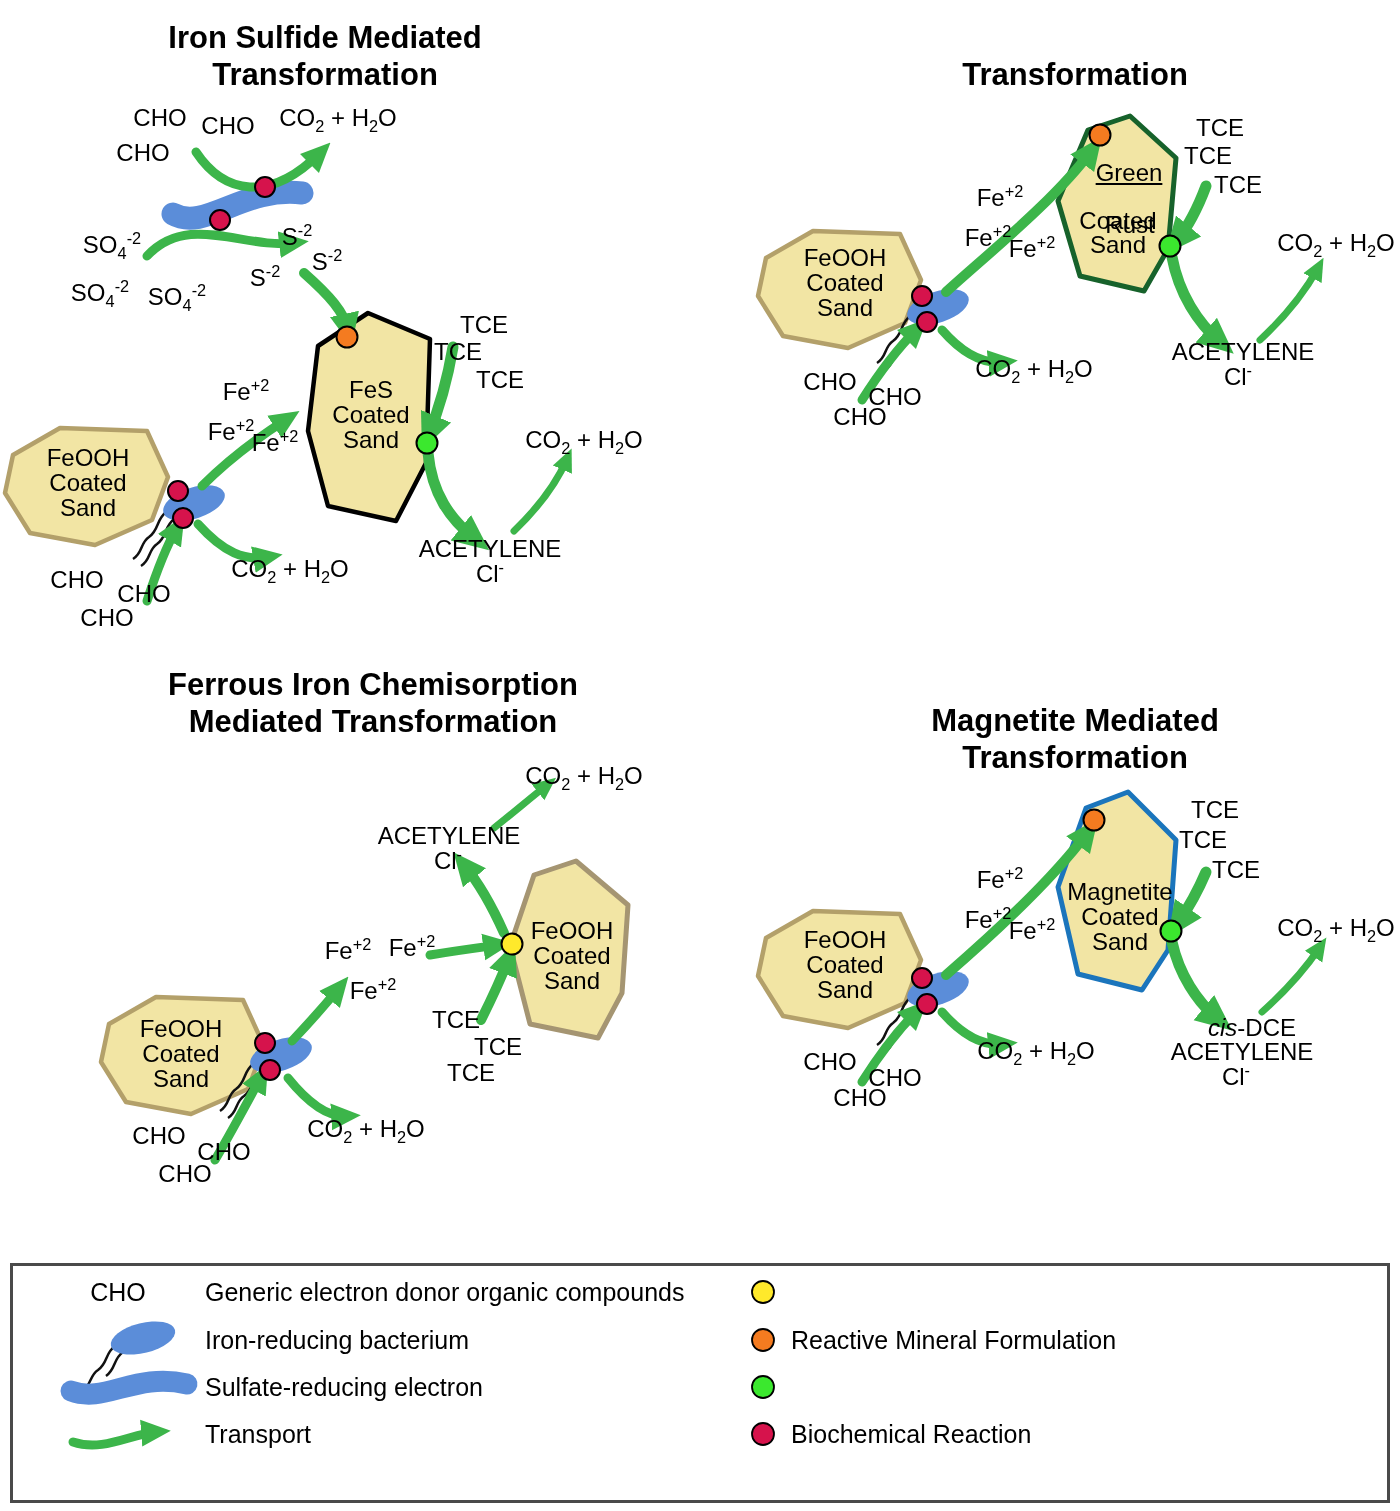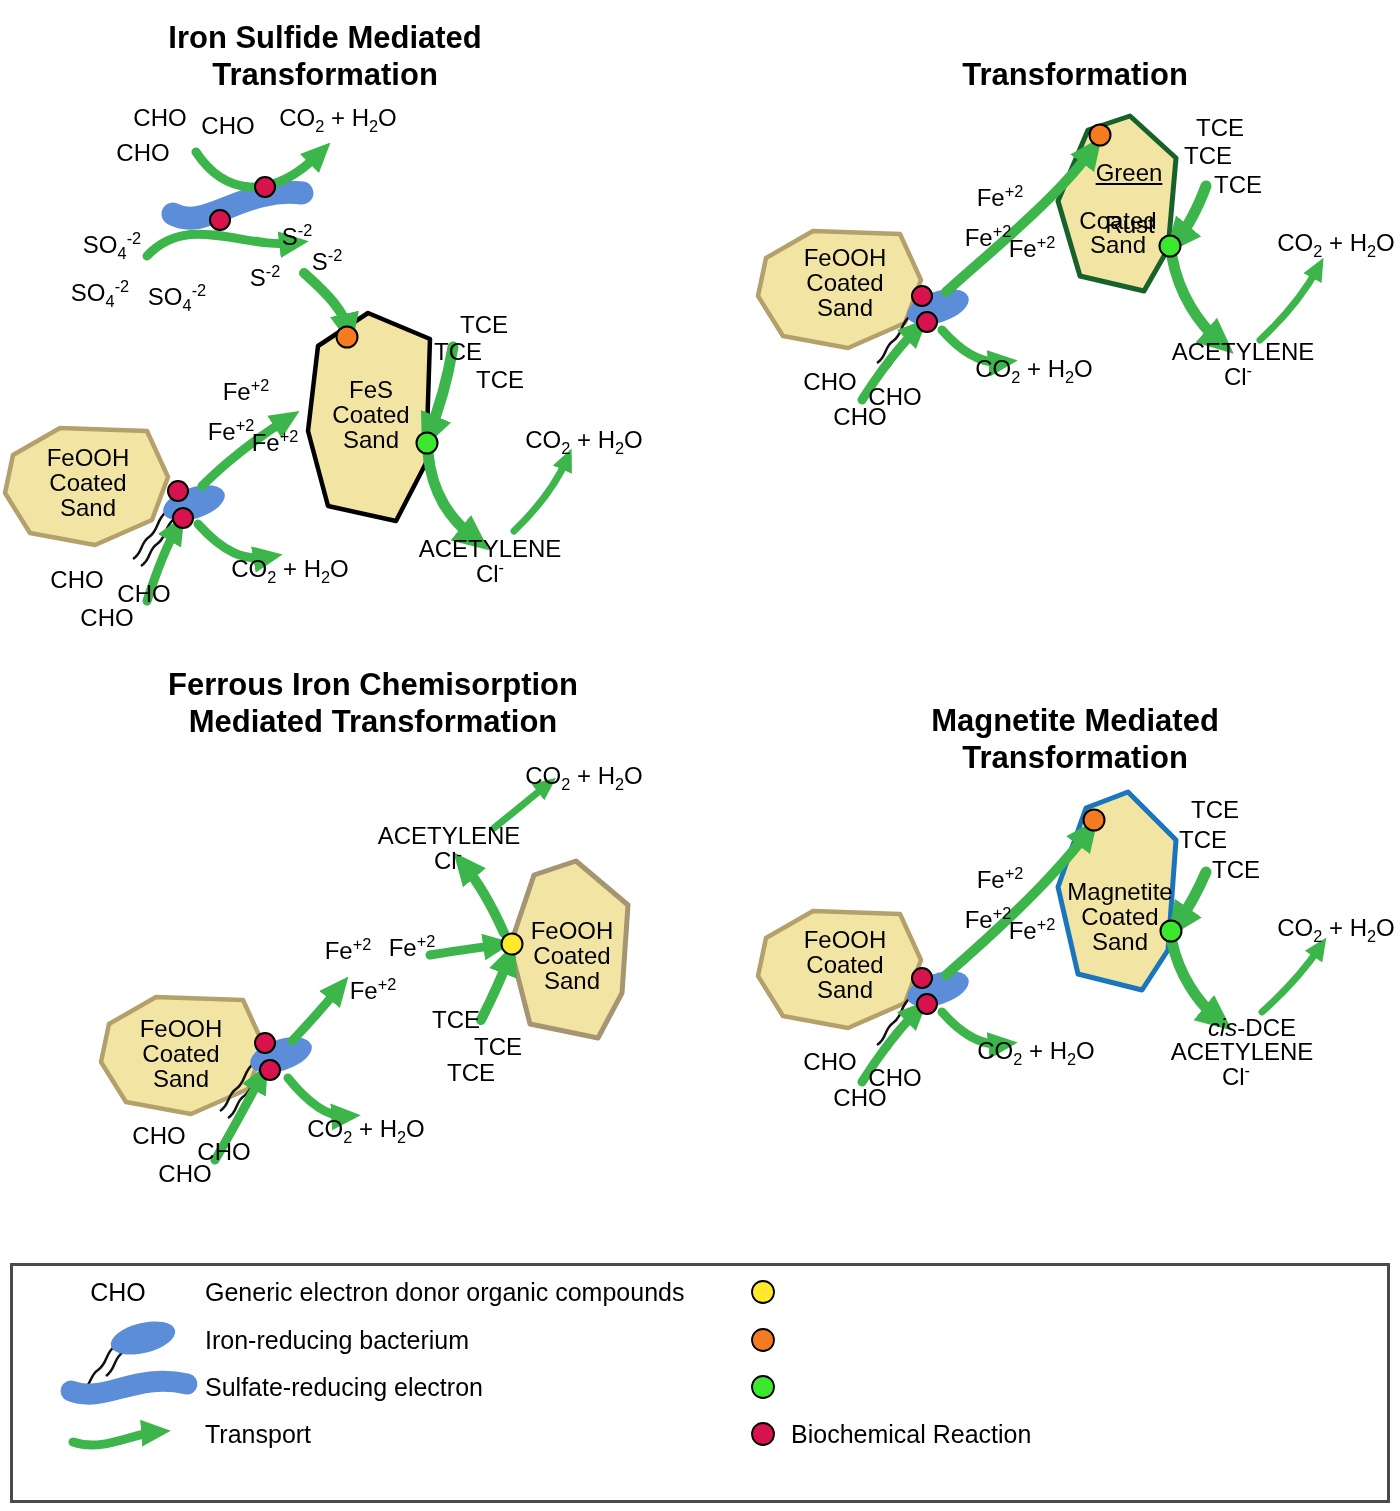--- a/index.html
+++ b/index.html
@@ -250,16 +250,17 @@
       <circle cx="750" cy="26" r="11" stroke="#000" stroke-width="1.8" fill="#FFE92B"></circle>
       <circle cx="750" cy="74" r="11" stroke="#000" stroke-width="1.8" fill="#F47B20"></circle>
       <circle cx="750" cy="121" r="11" stroke="#000" stroke-width="1.8" fill="#3BE82E"></circle>
       <circle cx="750" cy="168" r="11" stroke="#000" stroke-width="1.8" fill="#D6134C"></circle>
     </svg>
     <div class="leg-sym" style="left:105px;top:26px;">CHO</div>
     <div class="leg-label" style="left:192px;top:26px;">Generic electron donor organic compounds</div>
     <div class="leg-label" style="left:192px;top:74px;">Iron-reducing bacterium</div>
     <div class="leg-label" style="left:192px;top:121px;">Sulfate-reducing electron</div>
     <div class="leg-label" style="left:192px;top:168px;">Transport</div>
+    <div class="leg-label" style="left:778px;top:74px;">Reactive Mineral Formulation</div>
     <div class="leg-label" style="left:778px;top:168px;">Biochemical Reaction</div>
   </div>
 
 </div>
 
 </body></html>

